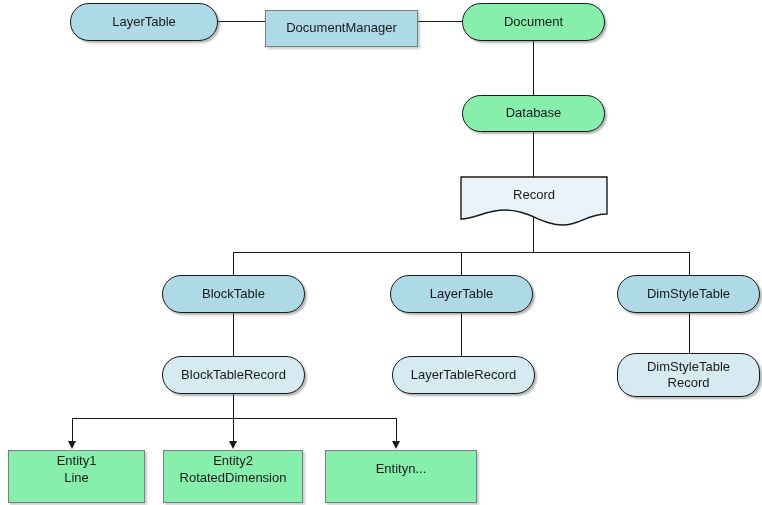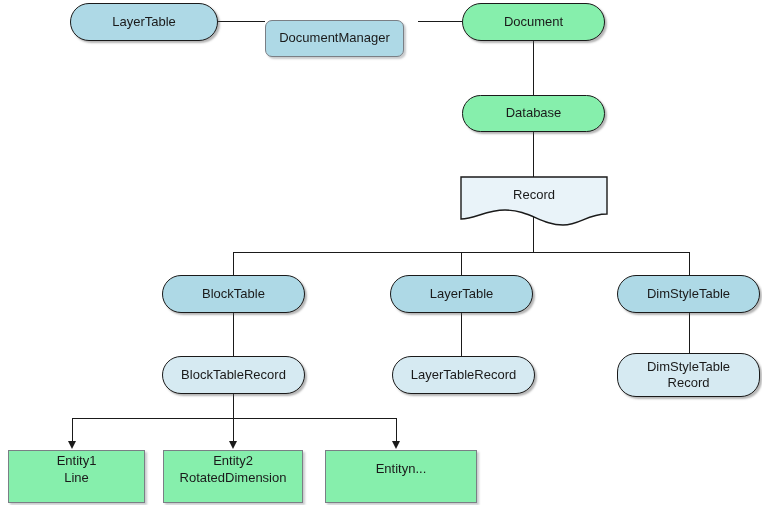--- a/index.html
+++ b/index.html
@@ -117,21 +117,21 @@
   <div class="line-h" style="left:72px; top:418px; width:325px;"></div>
   <div class="line-v" style="left:72px; top:418px; height:24px;"></div>
   <div class="line-v" style="left:233px; top:418px; height:24px;"></div>
   <div class="line-v" style="left:396px; top:418px; height:24px;"></div>
   <div class="arrow" style="left:68px; top:441px;"></div>
   <div class="arrow" style="left:229px; top:441px;"></div>
   <div class="arrow" style="left:392px; top:441px;"></div>
 
   <div class="node pill fill-dark shadowed" style="left:70px; top:3px; width:148px; height:38px;">LayerTable</div>
 
-  <div class="node rect fill-dark" style="left:265px; top:20px; width:139px; height:37px;border-radius:7px;">DocumentManager</div>
+  <div class="node rect fill-dark" style="left:265px; top:10px; width:153px; height:37px;">DocumentManager</div>
 
   <div class="node pill fill-light shadowed" style="left:462px; top:3px; width:143px; height:38px;">Document</div>
 
   <div class="node pill fill-light shadowed" style="left:462px; top:95px; width:143px; height:37px;">Database</div>
 
   <div class="docshape" style="left:458px; top:175px; width:152px; height:54px;">
     <svg width="152" height="54" viewBox="0 0 152 54" aria-hidden="true">
       <path d="M3,2 L149,2 L149,39 C129,39 122,50 105,50 C83,50 72,35 47,35 C28,35 17,44 3,44 Z" fill="#e9f3f9" stroke="#1a1a1a" stroke-width="1.4" stroke-linejoin="miter"></path>
     </svg>
     <div class="doclabel" style="top:12px;">Record</div>

